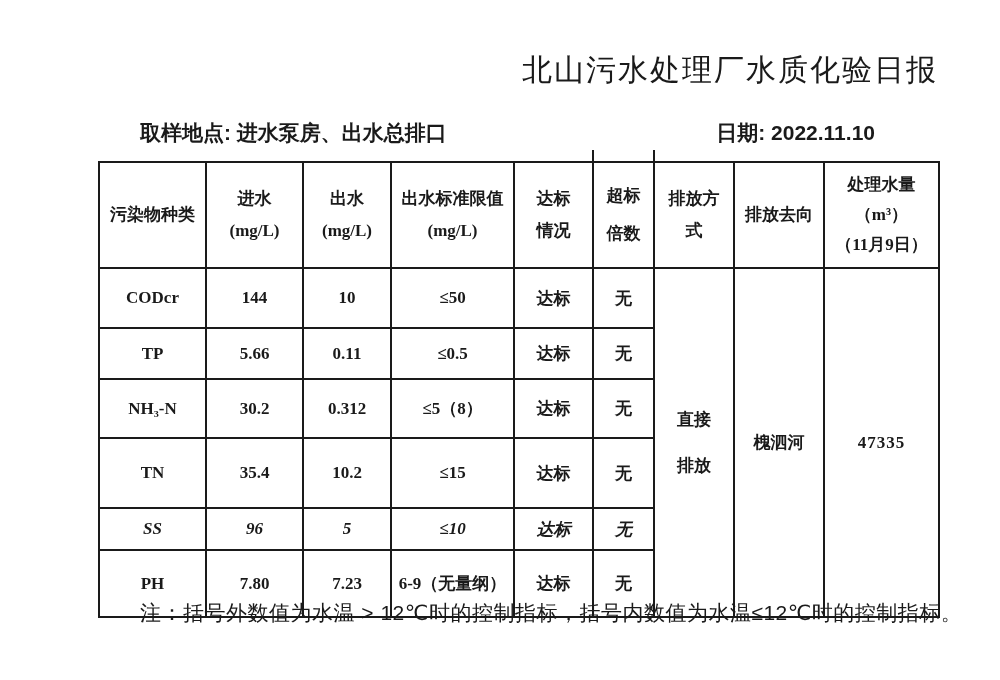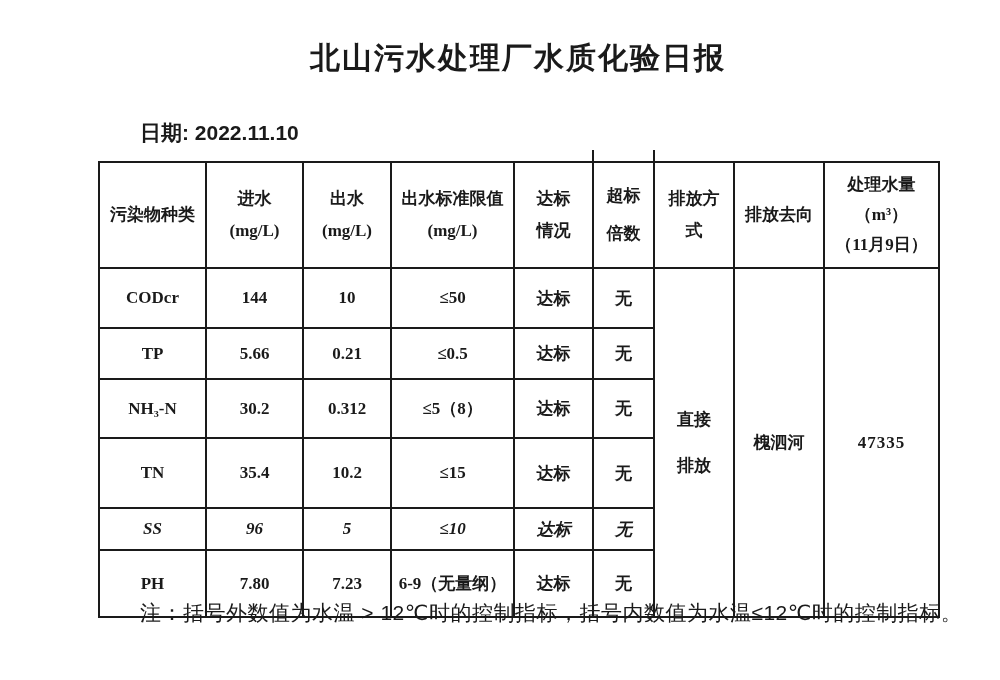--- a/index.html
+++ b/index.html
@@ -2,23 +2,23 @@
 <html><head>
 <meta charset="utf-8">
 <style>
   html,body { margin:0; padding:0; }
   body {
     width:1000px; height:680px; background:#ffffff; position:relative;
     font-family:"Liberation Sans","DejaVu Sans",sans-serif; color:#1a1a1a;
     overflow:hidden;
   }
   .title {
-    position:absolute; top:38px; left:98px; width:840px;
-    text-align:center; font-family:"Liberation Serif","DejaVu Serif",serif;
-    font-size:30px; letter-spacing:2px; font-weight:bold; white-space:nowrap;
+    position:absolute; top:50px; left:98px; width:840px;
+    text-align:right; font-family:"Liberation Serif","DejaVu Serif",serif;
+    font-size:30px; letter-spacing:2px; font-weight:normal; white-space:nowrap;
   }
   .info-row {
     position:absolute; top:119px; left:140px; width:735px;
     display:flex; justify-content:space-between; align-items:baseline;
     font-size:21px; font-weight:bold; white-space:nowrap;
   }
   table.report {
     position:absolute; top:161px; left:98px; width:840px; height:434px;
     border-collapse:collapse; table-layout:fixed;
     font-family:"Liberation Serif","DejaVu Serif",serif;
@@ -53,20 +53,21 @@
     position:absolute; top:599px; left:140px; font-size:21px;
     letter-spacing:0.5px; white-space:nowrap;
   }
 </style>
 </head>
 <body>
 
 <div class="title">北山污水处理厂水质化验日报</div>
 
 <div class="info-row">
+  <span>取样地点: 进水泵房、出水总排口</span>
   <span>日期: 2022.11.10</span>
 </div>
 
 <div class="tick tick-left"></div>
 <div class="tick tick-right"></div>
 
 <table class="report">
   <colgroup>
     <col style="width:107px">
       <col style="width:97px">
@@ -108,21 +109,21 @@
       <td class="status">达标</td>
       <td class="exceed">无</td>
       <td class="method" rowspan="6">直接
 排放</td>
       <td class="dest" rowspan="6">槐泗河</td>
       <td class="volume-val" rowspan="6">47335</td>
     </tr>
     <tr>
       <td>TP</td>
       <td>5.66</td>
-      <td>0.21</td>
+      <td>0.11</td>
       <td>≤0.5</td>
       <td class="status">达标</td>
       <td class="exceed">无</td>
     </tr>
     <tr>
       <td>NH₃-N</td>
       <td>30.2</td>
       <td>0.312</td>
       <td>≤5（8）</td>
       <td class="status">达标</td>

